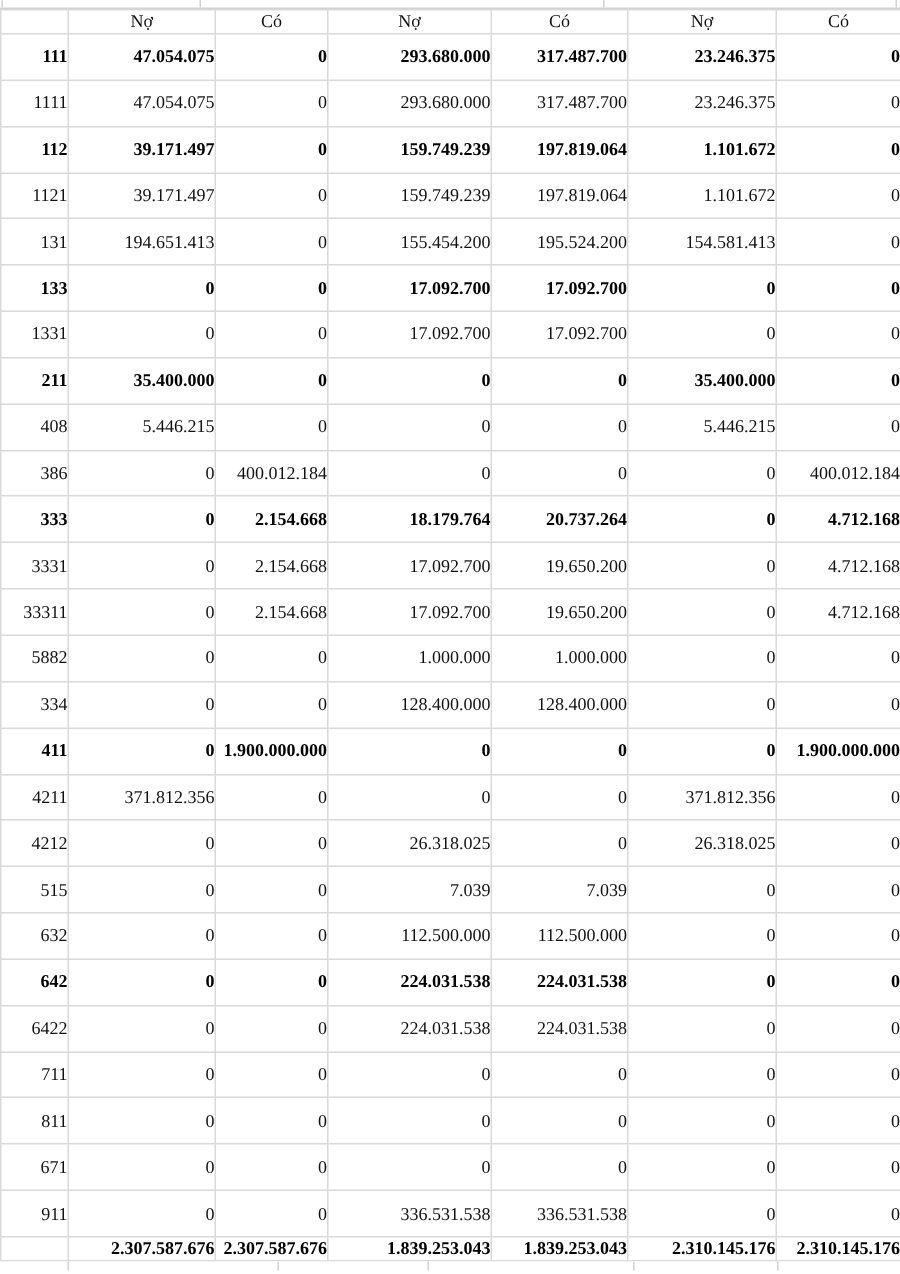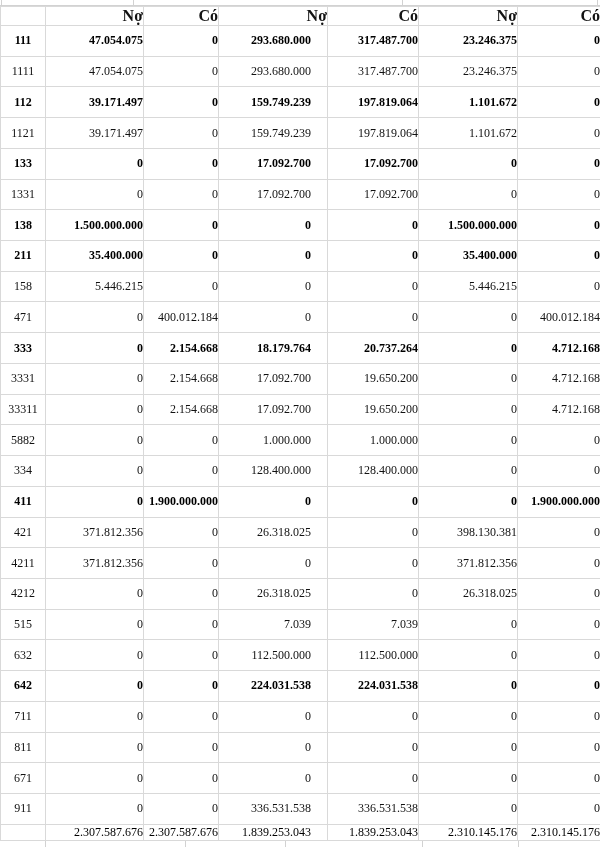--- a/index.html
+++ b/index.html
@@ -29,30 +29,30 @@
   }
   table.grid th, table.grid td {
     border: 1px solid #d9d9d9;
     padding: 0;
     white-space: nowrap;
     overflow: hidden;
     vertical-align: middle;
     font-weight: normal;
   }
   table.grid thead th {
-    font-weight: bold;
-    text-align: right;
-    font-size: 16px;
-  }
-  td.code { text-align: center; }
+    font-weight: normal;
+    text-align: center;
+    font-size: 12px;
+  }
+  td.code { text-align: right; }
   td.num  { text-align: right; padding-right: 5px; }
   
-  table.grid td:nth-child(4) { padding-right: 16px; }
+  table.grid td:nth-child(4) { }
   tr.bold td { font-weight: bold; color: #000; }
-  tr.total-row td { font-weight: normal; color: #000; }
+  tr.total-row td { font-weight: bold; color: #000; }
 </style>
 </head>
 <body>
 
 <div class="page">
 
   <div class="sliver sliver-top">
     <div class="tick" style="left:1px"></div>
     <div class="tick" style="left:133px"></div>
     <div class="tick" style="left:402px"></div>
@@ -110,67 +110,67 @@
   </tr>
         <tr>
     <td class="code">1121</td>
     <td class="num">39.171.497</td>
     <td class="num">0</td>
     <td class="num">159.749.239</td>
     <td class="num">197.819.064</td>
     <td class="num">1.101.672</td>
     <td class="num">0</td>
   </tr>
+        <tr>
+    <td class="code">131</td>
+    <td class="num">194.651.413</td>
+    <td class="num">0</td>
+    <td class="num">155.454.200</td>
+    <td class="num">195.524.200</td>
+    <td class="num">154.581.413</td>
+    <td class="num">0</td>
+  </tr>
         <tr class="bold">
     <td class="code">133</td>
     <td class="num">0</td>
     <td class="num">0</td>
     <td class="num">17.092.700</td>
     <td class="num">17.092.700</td>
     <td class="num">0</td>
     <td class="num">0</td>
   </tr>
         <tr>
     <td class="code">1331</td>
     <td class="num">0</td>
     <td class="num">0</td>
     <td class="num">17.092.700</td>
     <td class="num">17.092.700</td>
     <td class="num">0</td>
-    <td class="num">0</td>
-  </tr>
-        <tr class="bold">
-    <td class="code">138</td>
-    <td class="num">1.500.000.000</td>
-    <td class="num">0</td>
-    <td class="num">0</td>
-    <td class="num">0</td>
-    <td class="num">1.500.000.000</td>
     <td class="num">0</td>
   </tr>
         <tr class="bold">
     <td class="code">211</td>
     <td class="num">35.400.000</td>
     <td class="num">0</td>
     <td class="num">0</td>
     <td class="num">0</td>
     <td class="num">35.400.000</td>
     <td class="num">0</td>
   </tr>
         <tr>
-    <td class="code">158</td>
+    <td class="code">408</td>
     <td class="num">5.446.215</td>
     <td class="num">0</td>
     <td class="num">0</td>
     <td class="num">0</td>
     <td class="num">5.446.215</td>
     <td class="num">0</td>
   </tr>
         <tr>
-    <td class="code">471</td>
+    <td class="code">386</td>
     <td class="num">0</td>
     <td class="num">400.012.184</td>
     <td class="num">0</td>
     <td class="num">0</td>
     <td class="num">0</td>
     <td class="num">400.012.184</td>
   </tr>
         <tr class="bold">
     <td class="code">333</td>
     <td class="num">0</td>
@@ -219,29 +219,20 @@
         <tr class="bold">
     <td class="code">411</td>
     <td class="num">0</td>
     <td class="num">1.900.000.000</td>
     <td class="num">0</td>
     <td class="num">0</td>
     <td class="num">0</td>
     <td class="num">1.900.000.000</td>
   </tr>
         <tr>
-    <td class="code">421</td>
-    <td class="num">371.812.356</td>
-    <td class="num">0</td>
-    <td class="num">26.318.025</td>
-    <td class="num">0</td>
-    <td class="num">398.130.381</td>
-    <td class="num">0</td>
-  </tr>
-        <tr>
     <td class="code">4211</td>
     <td class="num">371.812.356</td>
     <td class="num">0</td>
     <td class="num">0</td>
     <td class="num">0</td>
     <td class="num">371.812.356</td>
     <td class="num">0</td>
   </tr>
         <tr>
     <td class="code">4212</td>
@@ -265,20 +256,29 @@
     <td class="code">632</td>
     <td class="num">0</td>
     <td class="num">0</td>
     <td class="num">112.500.000</td>
     <td class="num">112.500.000</td>
     <td class="num">0</td>
     <td class="num">0</td>
   </tr>
         <tr class="bold">
     <td class="code">642</td>
+    <td class="num">0</td>
+    <td class="num">0</td>
+    <td class="num">224.031.538</td>
+    <td class="num">224.031.538</td>
+    <td class="num">0</td>
+    <td class="num">0</td>
+  </tr>
+        <tr>
+    <td class="code">6422</td>
     <td class="num">0</td>
     <td class="num">0</td>
     <td class="num">224.031.538</td>
     <td class="num">224.031.538</td>
     <td class="num">0</td>
     <td class="num">0</td>
   </tr>
         <tr>
     <td class="code">711</td>
     <td class="num">0</td>

